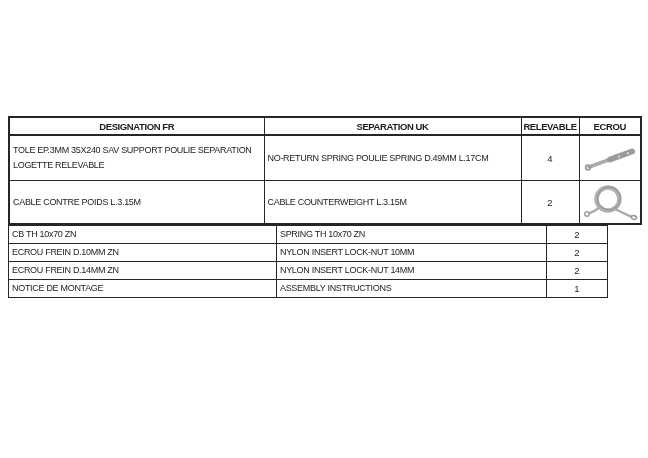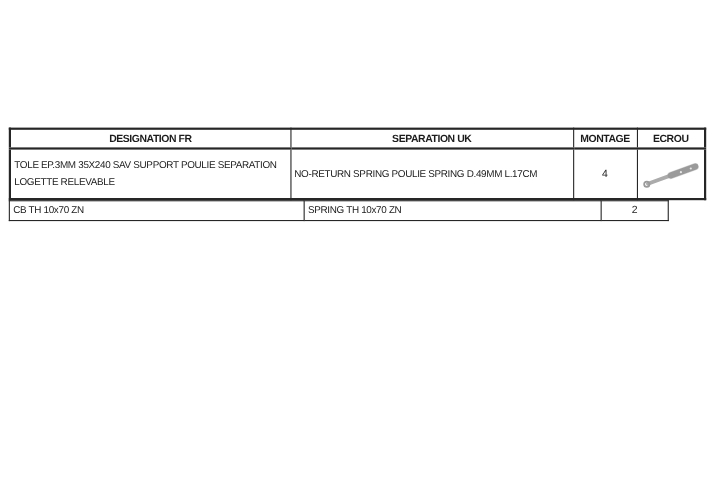--- a/index.html
+++ b/index.html
@@ -75,51 +75,81 @@
     <colgroup>
         <col class="c-fr">
         <col class="c-uk">
         <col class="c-qty">
         <col class="c-vis">
       </colgroup>
     <thead>
       <tr>
         <th>DESIGNATION FR</th>
         <th>SEPARATION UK</th>
-        <th>MONTAGE</th>
+        <th>RELEVABLE</th>
         <th>ECROU</th>
       </tr>
     </thead>
     <tbody>
       <tr class="row-1">
         <td class="cell-fr">TOLE EP.3MM 35X240 SAV SUPPORT POULIE SEPARATION LOGETTE RELEVABLE</td>
         <td class="cell-uk">NO-RETURN SPRING POULIE SPRING D.49MM L.17CM</td>
         <td class="cell-qty">4</td>
         <td class="cell-vis">
           <svg class="part-svg" width="58" height="38" viewBox="0 0 58 38">
             <line x1="8" y1="28" x2="52" y2="12" stroke="#ababab" stroke-width="3.5" stroke-linecap="round"></line>
             <line x1="29" y1="20.5" x2="51" y2="12.5" stroke="#a2a2a2" stroke-width="5.5" stroke-linecap="round"></line>
             <line x1="29" y1="20.5" x2="51" y2="12.5" stroke="#8c8c8c" stroke-width="6.5" stroke-linecap="round" fill="none" opacity="0.35"></line>
             <circle cx="7" cy="28.5" r="2.4" fill="none" stroke="#9a9a9a" stroke-width="1.6"></circle>
             <circle cx="38" cy="17.5" r="1" fill="#e8e8e8"></circle>
             <circle cx="47" cy="14.2" r="1" fill="#e8e8e8"></circle>
           </svg>
         </td>
       </tr>
+      <tr class="row-2">
+        <td class="cell-fr">CABLE CONTRE POIDS L.3.15M</td>
+        <td class="cell-uk">CABLE COUNTERWEIGHT L.3.15M</td>
+        <td class="cell-qty">2</td>
+        <td class="cell-vis">
+          <svg class="part-svg" width="58" height="40" viewBox="0 0 58 40">
+            <circle cx="27" cy="17" r="11.5" fill="none" stroke="#b2b2b2" stroke-width="4.5"></circle>
+            <circle cx="27.8" cy="16.4" r="11.5" fill="none" stroke="#8c8c8c" stroke-width="1"></circle>
+            <path d="M18,26 Q12,30 8,31.5" fill="none" stroke="#ababab" stroke-width="2.5"></path>
+            <circle cx="6" cy="32" r="2.2" fill="none" stroke="#9a9a9a" stroke-width="1.5"></circle>
+            <path d="M34,27 Q44,32 51,35" fill="none" stroke="#ababab" stroke-width="2.5"></path>
+            <ellipse cx="53" cy="35.5" rx="2.6" ry="1.8" fill="none" stroke="#9a9a9a" stroke-width="1.5" transform="rotate(18 53 35.5)"></ellipse>
+          </svg>
+        </td>
+      </tr>
     </tbody>
   </table>
 
   <table class="tbl-b">
     <colgroup>
         <col class="c-fr">
         <col class="c-uk">
         <col class="c-qty">
       </colgroup>
     <tbody>
       <tr>
         <td class="cell-fr">CB TH 10x70 ZN</td>
         <td class="cell-uk">SPRING TH 10x70 ZN</td>
         <td class="cell-qty">2</td>
       </tr>
+      <tr>
+        <td class="cell-fr">ECROU FREIN D.10MM ZN</td>
+        <td class="cell-uk">NYLON INSERT LOCK-NUT 10MM</td>
+        <td class="cell-qty">2</td>
+      </tr>
+      <tr>
+        <td class="cell-fr">ECROU FREIN D.14MM ZN</td>
+        <td class="cell-uk">NYLON INSERT LOCK-NUT 14MM</td>
+        <td class="cell-qty">2</td>
+      </tr>
+      <tr>
+        <td class="cell-fr">NOTICE DE MONTAGE</td>
+        <td class="cell-uk">ASSEMBLY INSTRUCTIONS</td>
+        <td class="cell-qty">1</td>
+      </tr>
     </tbody>
   </table>
 
 </div>
 
 </body></html>

